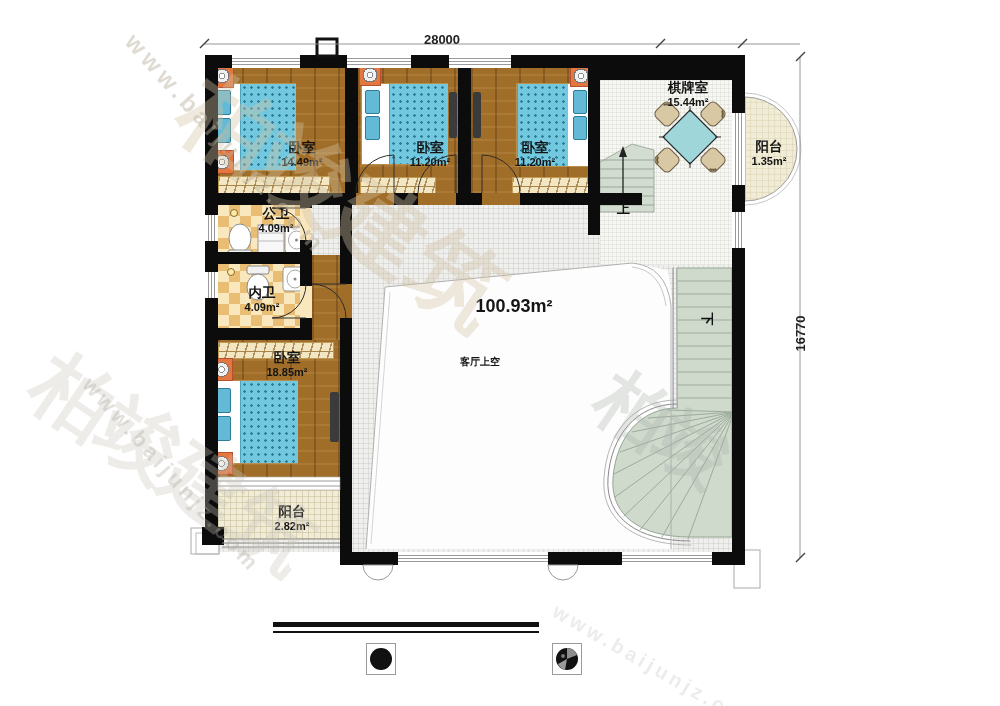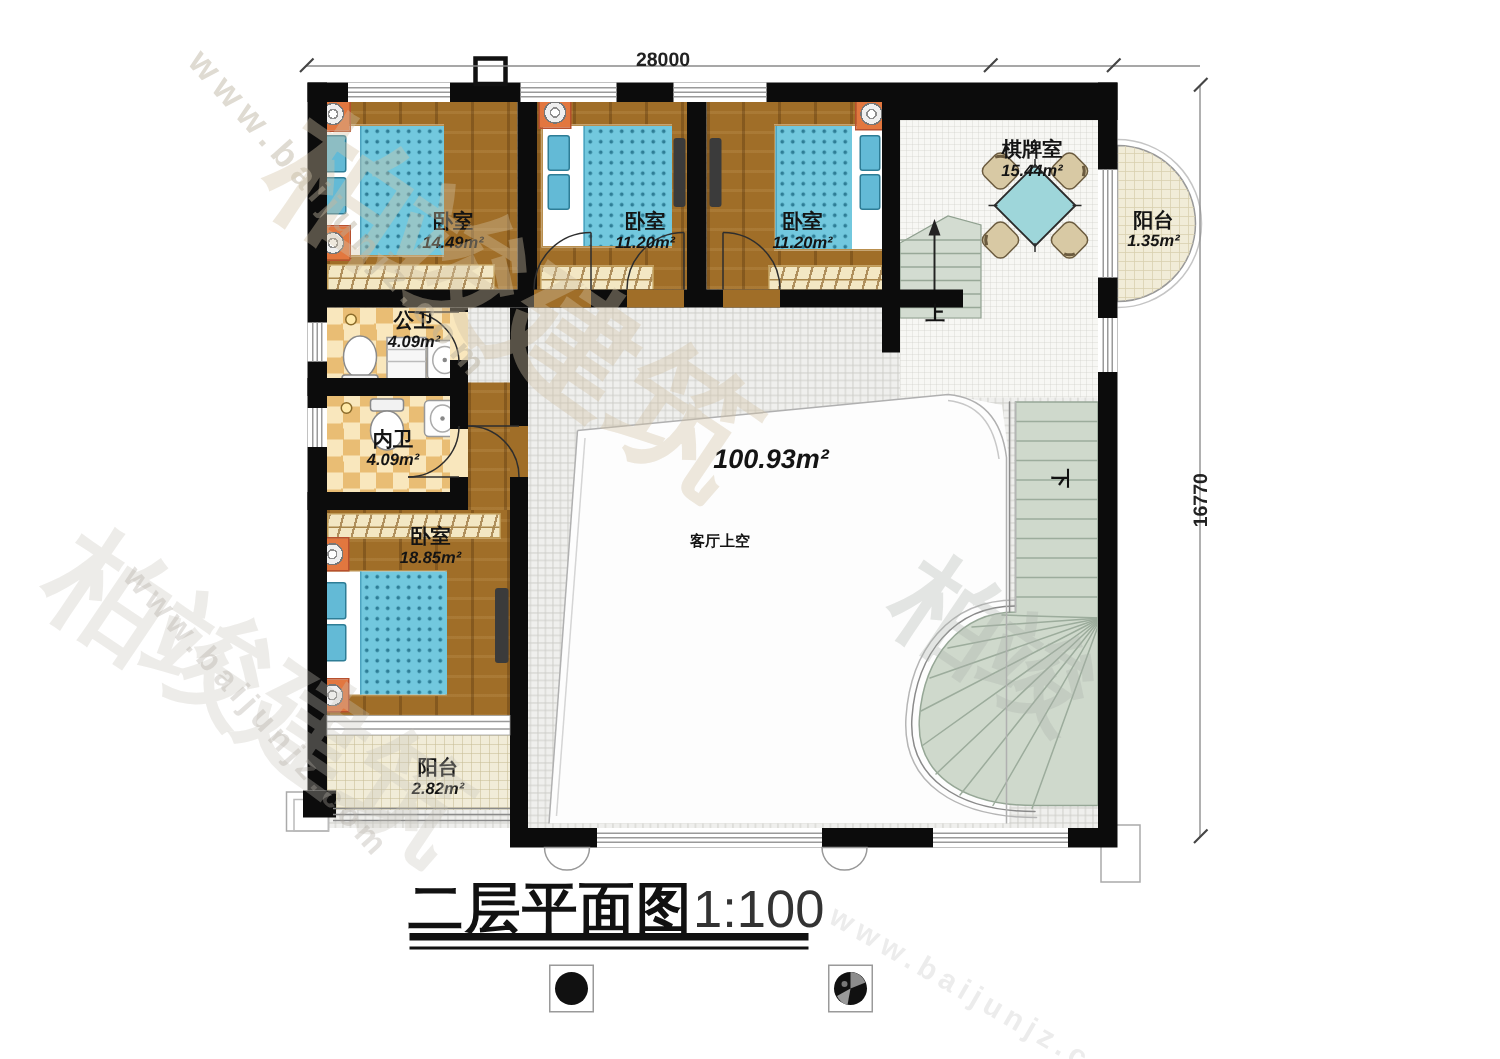--- a/index.html
+++ b/index.html
@@ -17,21 +17,21 @@
   .bed{background:#fff;border:1px solid #b98f4e;box-sizing:border-box;}
   .blanket{background-color:#72c8de;background-image:radial-gradient(circle,#2e7d96 1px,transparent 1.5px);background-size:7px 7px;border-left:1px solid #4da4c0;}
   .pillow{background:#63bad6;border:1px solid #2e7d96;border-radius:2px;}
   .nightstand{background:radial-gradient(circle at 50% 50%,#ffffff 0 2.5px,#8d8d8d 2.5px 3.5px,#efefef 3.5px 6.5px,#777 6.5px 7.5px,#e2773f 7.5px);border:1.5px solid #b7502e;box-sizing:border-box;}
   .wardrobe{background-color:#f3e7c3;background-image:repeating-linear-gradient(105deg,rgba(130,85,25,.6) 0 1.5px,transparent 1.5px 9px);border:1.5px solid #bf9a55;box-sizing:border-box;}
   .wardrobe:after{content:"";position:absolute;left:0;right:0;top:50%;border-top:1px solid #a8864a;}
   .tv{background:#3b3b3b;border-radius:2px;}
   
   .roomlabel{position:absolute;text-align:center;color:#141414;line-height:1.15;z-index:60;}
   .roomlabel .nm{font-size:13.5px;font-weight:bold;display:block;}
-  .roomlabel .ar{font-size:11px;font-weight:bold;display:block;font-style:italic;}
+  .roomlabel .ar{font-size:11px;font-weight:bold;display:block;}
   .dimtext{position:absolute;font-size:13px;font-weight:bold;color:#222;z-index:60;}
   .stairlabel{position:absolute;font-size:13px;font-weight:bold;color:#111;z-index:60;}
   
   .wm{position:absolute;z-index:70;pointer-events:none;white-space:nowrap;font-weight:bold;}
   
   .ftitle{position:absolute;left:272px;top:581px;z-index:60;color:#111;white-space:nowrap;}
   .ftitle .cn{font-size:37px;font-weight:bold;letter-spacing:1px;}
   .ftitle .sc{font-size:35px;font-weight:500;color:#333;}
   .uline1{position:absolute;left:273px;top:622px;width:266px;height:5px;background:#111;z-index:60;}
   .uline2{position:absolute;left:273px;top:631px;width:266px;height:2px;background:#111;z-index:60;}
@@ -346,21 +346,21 @@
       <span class="ar">14.49m²</span>
   </div>
   <div class="roomlabel" style="left:390px;top:140px;width:80px;">
     <span class="nm">卧室</span>
       <span class="ar">11.20m²</span>
   </div>
   <div class="roomlabel" style="left:495px;top:140px;width:80px;">
     <span class="nm">卧室</span>
       <span class="ar">11.20m²</span>
   </div>
-  <div class="roomlabel" style="left:648px;top:92px;width:80px;">
+  <div class="roomlabel" style="left:648px;top:80px;width:80px;">
     <span class="nm">棋牌室</span>
       <span class="ar">15.44m²</span>
   </div>
   <div class="roomlabel" style="left:740px;top:139px;width:58px;">
     <span class="nm">阳台</span>
       <span class="ar">1.35m²</span>
   </div>
   <div class="roomlabel" style="left:240px;top:206px;width:72px;">
     <span class="nm">公卫</span>
       <span class="ar">4.09m²</span>
@@ -390,23 +390,20 @@
   <div class="dimtext" style="left:412px;top:32px;width:60px;text-align:center;">28000</div>
   <div class="dimtext" style="left:776px;top:326px;width:48px;text-align:center;transform:rotate(-90deg);">16770</div>
 
   <div class="wm" style="left:140px;top:28px;font-size:24px;letter-spacing:5px;color:rgba(185,175,155,.45);transform:rotate(48deg);transform-origin:0 0;">www.baijunjz.com</div>
   <div class="wm" style="left:225px;top:48px;font-size:92px;color:rgba(210,195,165,.38);transform:rotate(34deg);transform-origin:0 0;">柏竣建筑</div>
   <div class="wm" style="left:70px;top:330px;font-size:80px;color:rgba(200,196,186,.32);transform:rotate(34deg);transform-origin:0 0;">柏竣建筑</div>
   <div class="wm" style="left:96px;top:372px;font-size:22px;letter-spacing:4px;color:rgba(175,170,160,.35);transform:rotate(48deg);transform-origin:0 0;">www.baijunjz.com</div>
   <div class="wm" style="left:630px;top:350px;font-size:72px;color:rgba(170,175,170,.30);transform:rotate(34deg);transform-origin:0 0;">柏竣</div>
   <div class="wm" style="left:560px;top:600px;font-size:20px;letter-spacing:4px;color:rgba(200,200,200,.35);transform:rotate(30deg);transform-origin:0 0;">www.baijunjz.com</div>
 
-  <div class="ftitle">
-    <span class="cn">二层平面图</span><span class="sc">1:100</span>
-  </div>
   <div class="uline1"></div>
   <div class="uline2"></div>
 
   <div class="legendbox" style="left:366px;top:643px;">
     <div class="dot"></div>
   </div>
   <div class="legendbox" style="left:552px;top:643px;">
     <svg width="28" height="30" viewBox="0 0 28 30">
       <circle cx="14" cy="15" r="11" fill="#111"></circle>
       <path d="M14,4 A11,11 0 0 1 24,11 L14,15 Z" fill="#8d8d8d"></path>

